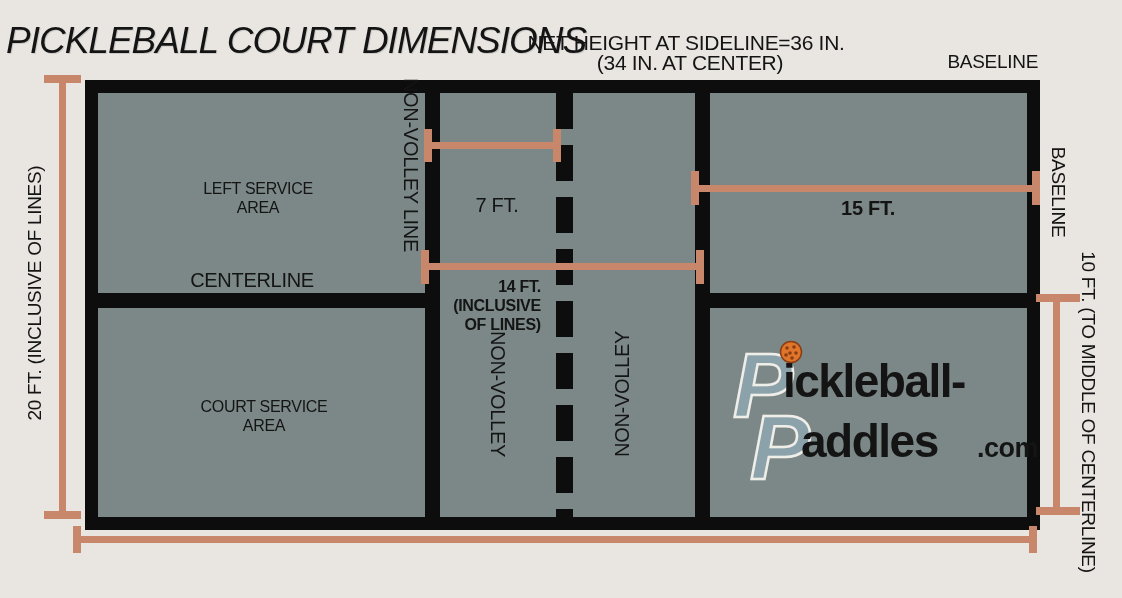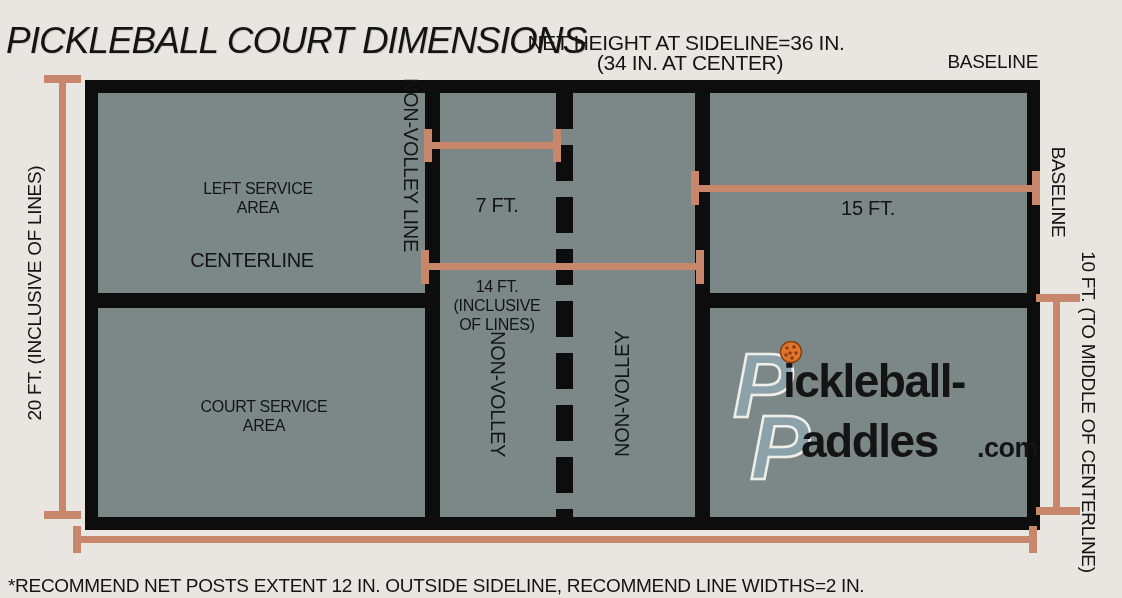--- a/index.html
+++ b/index.html
@@ -42,21 +42,21 @@
     <div class="net" style="left:458px;top:0;width:17px;height:424px;"></div>
     <div class="cline" style="left:597px;top:0;width:15px;height:424px;"></div>
     <div class="cline" style="left:0;top:200px;width:342px;height:15px;"></div>
     <div class="cline" style="left:597px;top:200px;width:332px;height:15px;"></div>
   </div>
 
   <div class="txt twoline ctr" style="left:258px;top:198px;">
     <div>LEFT SERVICE</div>
     <div>AREA</div>
   </div>
-  <div class="txt ctr" style="left:252px;top:260px;">CENTERLINE</div>
+  <div class="txt ctr" style="left:252px;top:280px;">CENTERLINE</div>
   <div class="txt twoline ctr" style="left:264px;top:416px;">
     <div>COURT SERVICE</div>
     <div>AREA</div>
   </div>
   <div class="txt vcw" style="left:410px;top:165px;">NON-VOLLEY LINE</div>
   <div class="txt vcw" style="left:497px;top:394px;">NON-VOLLEY</div>
   <div class="txt vccw" style="left:622px;top:394px;">NON-VOLLEY</div>
 
   <div class="txt vcw small" style="left:1058px;top:192px;">BASELINE</div>
   <div class="txt vcw small" style="left:1088px;top:412px;">10 FT. (TO MIDDLE OF CENTERLINE)</div>
@@ -74,46 +74,45 @@
     <div class="m" style="left:424px;top:129px;width:8px;height:33px;"></div>
     <div class="m" style="left:553px;top:129px;width:8px;height:33px;"></div>
   </div>
   <div class="txt ctr" style="left:497px;top:165px;margin-top:40px;">7 FT.</div>
 
   <div>
     <div class="m" style="left:693px;top:185px;width:346px;height:7px;"></div>
     <div class="m" style="left:691px;top:171px;width:8px;height:34px;"></div>
     <div class="m" style="left:1032px;top:171px;width:8px;height:34px;"></div>
   </div>
-  <div class="txt ctr" style="left:868px;top:208px;">15 FT.</div>
+  <div class="txt ctr" style="left:868px;top:208px;font-weight:bold;">15 FT.</div>
 
   <div>
     <div class="m" style="left:424px;top:263px;width:280px;height:7px;"></div>
     <div class="m" style="left:421px;top:250px;width:8px;height:34px;"></div>
     <div class="m" style="left:696px;top:250px;width:8px;height:34px;"></div>
   </div>
-  <div class="txt twoline" style="left:497px;top:277px;transform:translateX(-50%);text-align:center;">
+  <div class="txt twoline" style="left:497px;top:277px;transform:translateX(-50%);text-align:right;font-weight:bold;">
     <div>14 FT.</div>
     <div>(INCLUSIVE</div>
     <div>OF LINES)</div>
   </div>
 
   <div>
     <div class="m" style="left:1053px;top:297px;width:7px;height:215px;"></div>
     <div class="m" style="left:1036px;top:294px;width:44px;height:8px;"></div>
     <div class="m" style="left:1036px;top:507px;width:44px;height:8px;"></div>
   </div>
 
   <div>
     <div class="m" style="left:76px;top:536px;width:961px;height:7px;"></div>
     <div class="m" style="left:73px;top:526px;width:8px;height:27px;"></div>
     <div class="m" style="left:1029px;top:526px;width:8px;height:27px;"></div>
   </div>
 
-  <div class="txt small" style="left:8px;top:575px;">*RECOMMEND NET POSTS EXTENT 12 IN. OUTSIDE SIDELINE, RECOMMEND LINE WIDTHS=2 IN.</div>
 
   <div>
     <div class="logoP" style="left:733px;top:350px;">P</div>
     <div class="logoTxt" style="left:783px;top:358px;">ickleball-</div>
     <div class="logoP" style="left:750px;top:412px;">P</div>
     <div class="logoTxt" style="left:801px;top:418px;">addles</div>
     <div class="logoCom" style="left:977px;top:435px;">.com</div>
     <svg class="abs" style="left:779px;top:340px;" width="24" height="24" viewBox="0 0 24 24">
       <circle cx="12" cy="12" r="10.5" fill="#e0762c" stroke="#8a3d12" stroke-width="1.5"></circle>
       <circle cx="8" cy="8" r="1.8" fill="#8a3d12"></circle>

